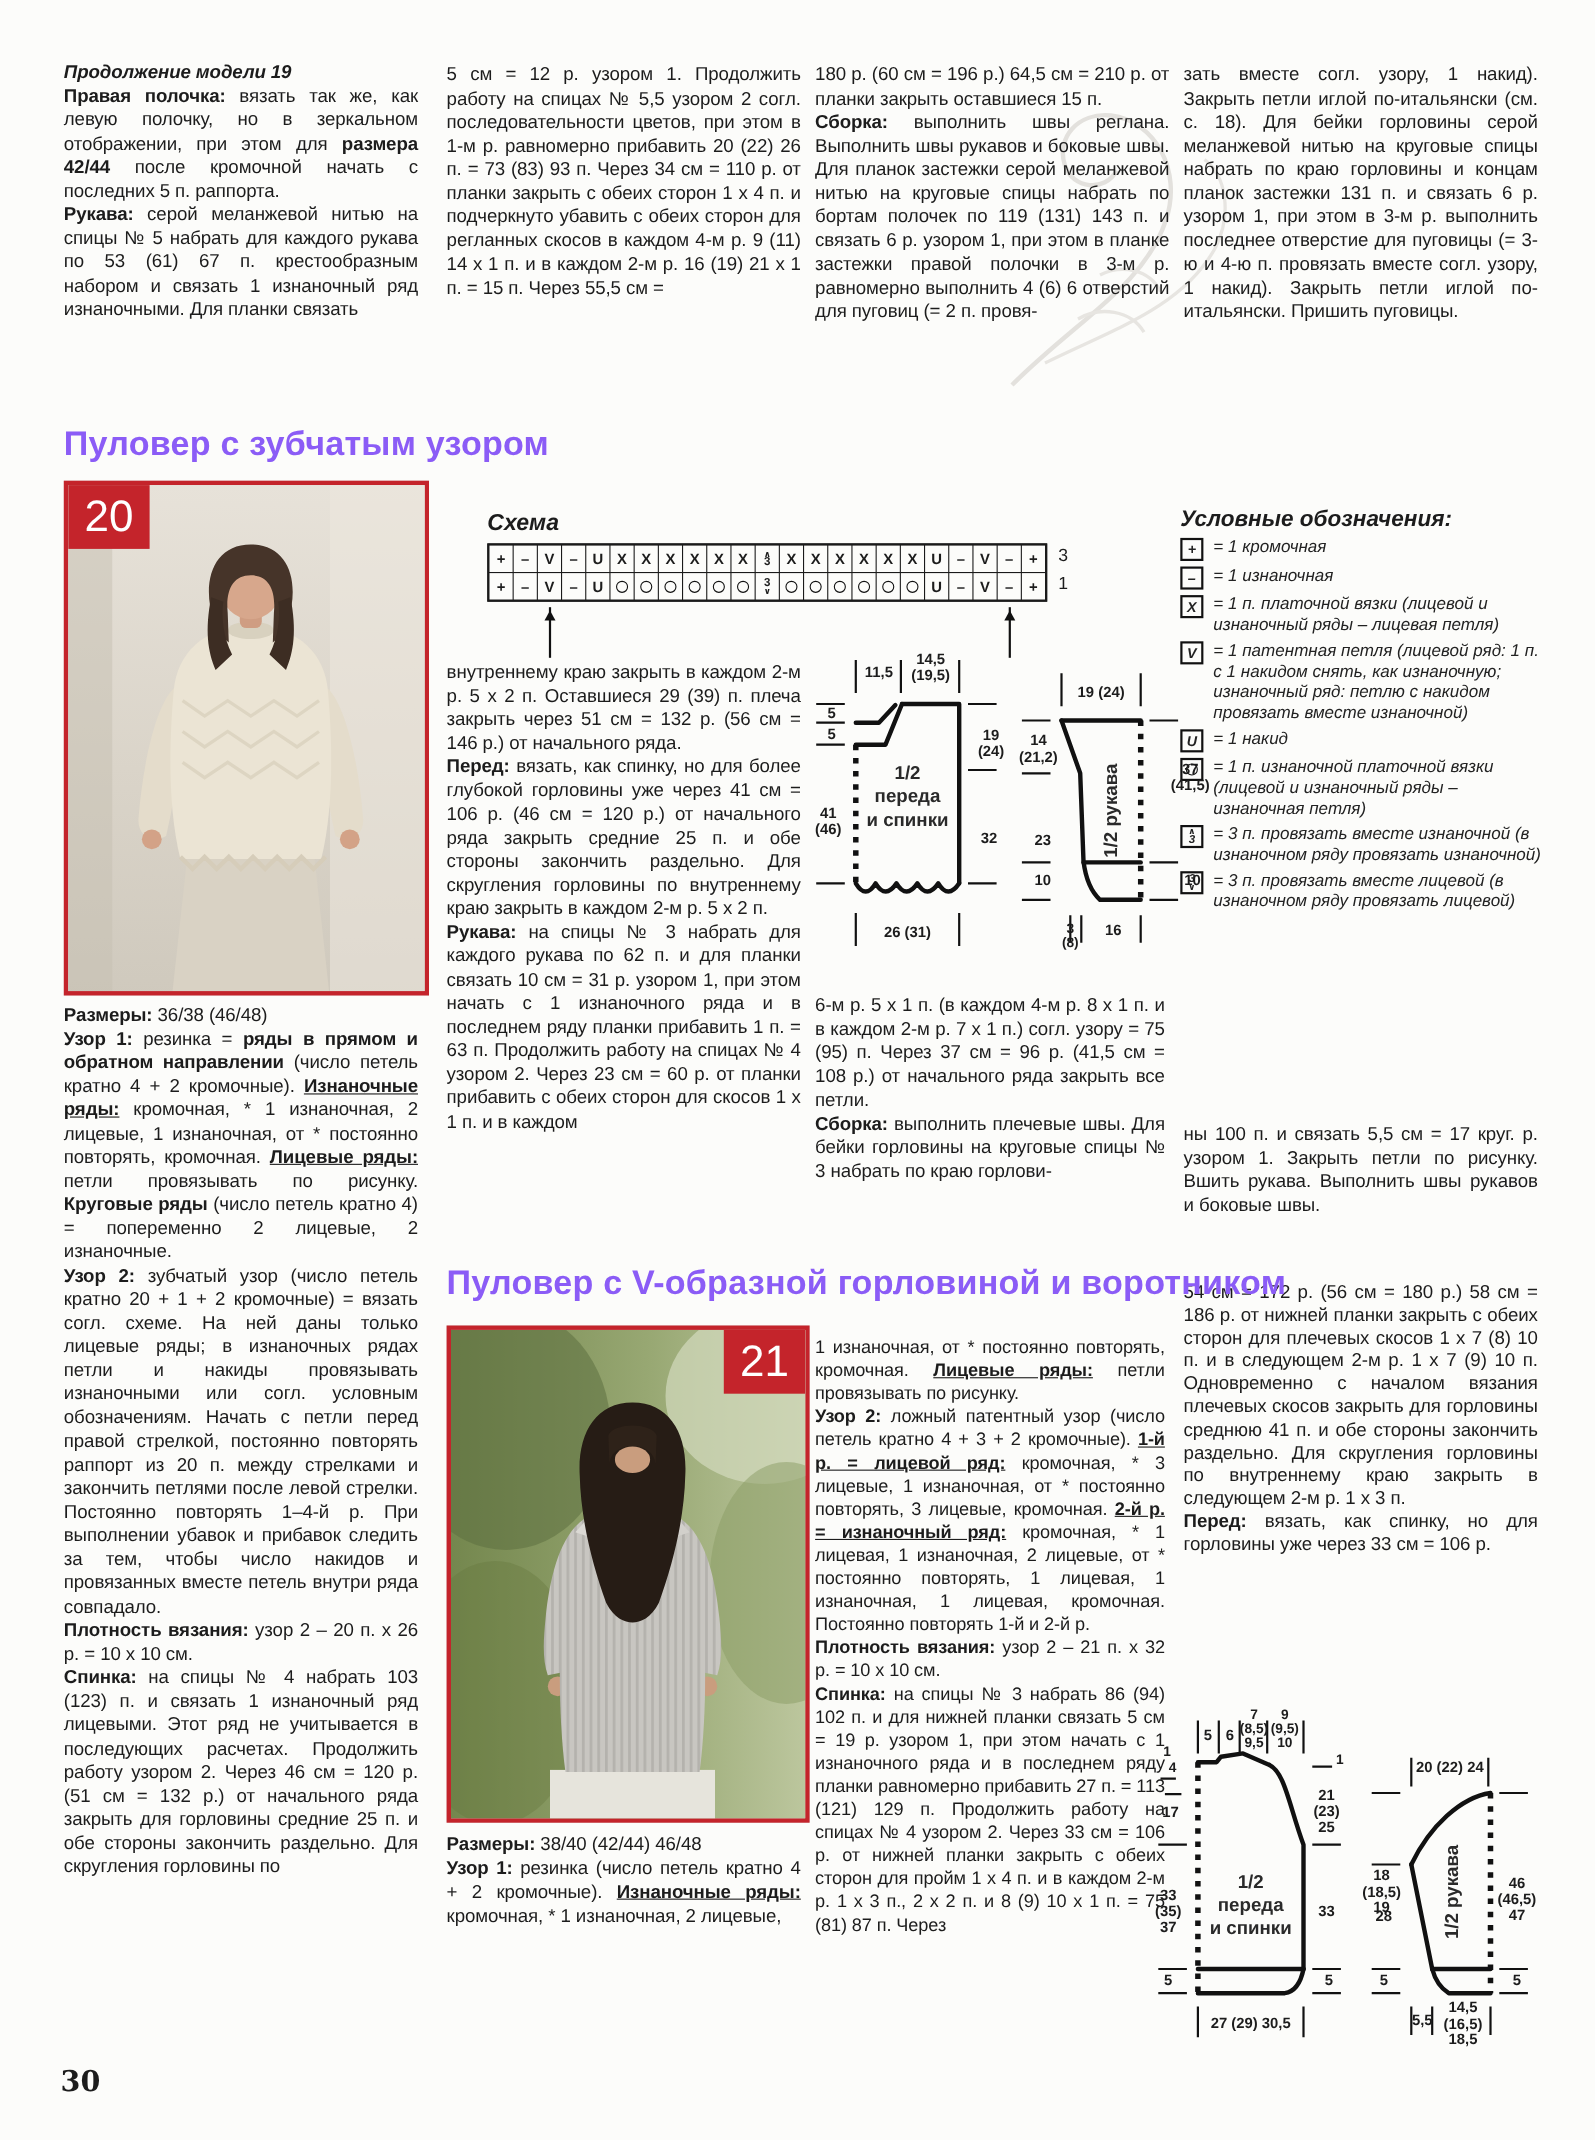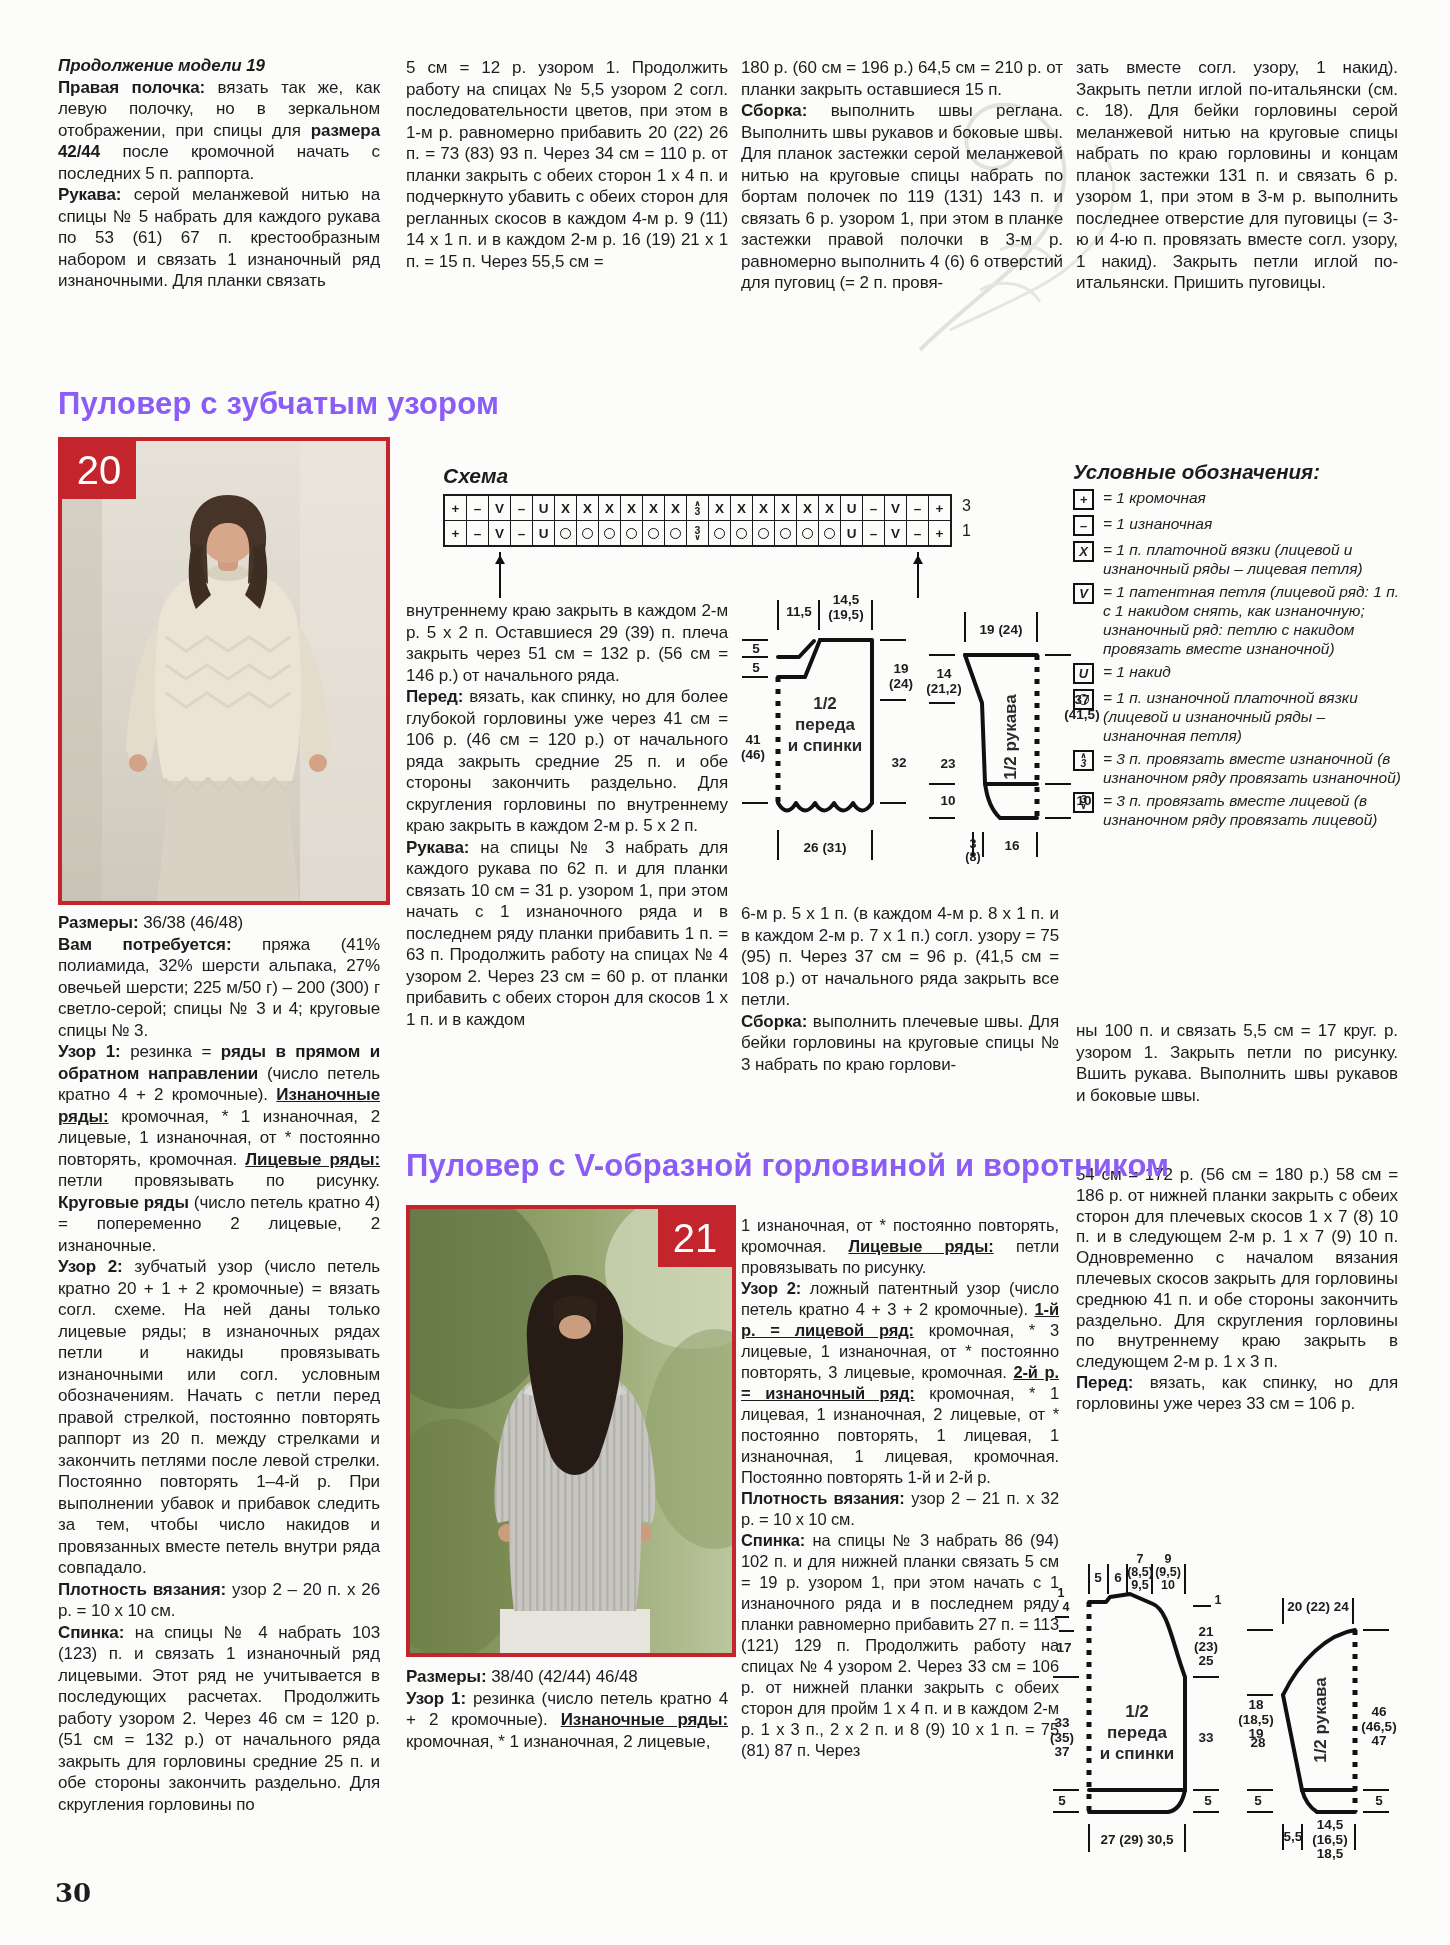--- a/index.html
+++ b/index.html
@@ -50,21 +50,21 @@
 <body>
 
 <svg class="watermark" style="left:860px;top:50px" width="300" height="320" viewBox="0 0 300 320">
   <path d="M60,300 C120,240 180,210 200,150 C215,105 190,60 150,55 C120,52 100,75 108,100 C115,122 145,125 155,105" fill="none" stroke="#e3e1dd" stroke-width="4"></path>
   <path d="M90,280 C150,250 215,230 245,175 C260,145 255,110 235,95" fill="none" stroke="#e7e5e1" stroke-width="3"></path>
   <path d="M140,200 C160,190 185,195 195,215 M120,240 C140,228 168,232 180,252" fill="none" stroke="#e7e5e1" stroke-width="3"></path>
 </svg>
 
 <div class="col" style="left:58px;top:55px">
     <p class="para"><span class="bi">Продолжение модели 19</span></p>
-    <p class="para"><span class="b">Правая полочка:</span><span> вязать так же, как левую полочку, но в зеркальном отображении, при спицы для </span><span class="b">размера 42/44</span><span> после кромочной начать с последних 5 п. раппорта.</span></p>
+    <p class="para"><span class="b">Правая полочка:</span><span> вязать так же, как левую полочку, но в зеркальном отображении, при этом для </span><span class="b">размера 42/44</span><span> после кромочной начать с последних 5 п. раппорта.</span></p>
     <p class="para"><span class="b">Рукава:</span><span> серой меланжевой нитью на спицы № 5 набрать для каждого рукава по 53 (61) 67 п. крестообразным набором и связать 1 изнаночный ряд изнаночными. Для планки связать</span></p>
   </div>
 <div class="col" style="left:406px;top:57px">
     <p class="para"><span>5 см = 12 р. узором 1. Продолжить работу на спицах № 5,5 узором 2 согл. последовательности цветов, при этом в 1-м р. равномерно прибавить 20 (22) 26 п. = 73 (83) 93 п. Через 34 см = 110 р. от планки закрыть с обеих сторон 1 х 4 п. и подчеркнуто убавить с обеих сторон для регланных скосов в каждом 4-м р. 9 (11) 14 х 1 п. и в каждом 2-м р. 16 (19) 21 х 1 п. = 15 п. Через 55,5 см =</span></p>
   </div>
 <div class="col" style="left:741px;top:57px">
     <p class="para"><span>180 р. (60 см = 196 р.) 64,5 см = 210 р. от планки закрыть оставшиеся 15 п.</span></p>
     <p class="para"><span class="b">Сборка:</span><span> выполнить швы реглана. Выполнить швы рукавов и боковые швы. Для планок застежки серой меланжевой нитью на круговые спицы набрать по бортам полочек по 119 (131) 143 п. и связать 6 р. узором 1, при этом в планке застежки правой полочки в 3-м р. равномерно выполнить 4 (6) 6 отверстий для пуговиц (= 2 п. провя-</span></p>
   </div>
 <div class="col" style="left:1076px;top:57px">
@@ -238,21 +238,20 @@
             <span class="hat">∨</span>
           </span>
         </span>
         <span class="legend-text">= 3 п. провязать вместе лицевой (в изнаночном ряду провязать лицевой)</span>
       </div>
     </div>
 </div>
 
 <div class="col" style="left:58px;top:912px">
     <p class="para"><span class="b">Размеры:</span><span> 36/38 (46/48)</span></p>
-    <p class="para"><span class="b">Вам потребуется:</span><span> пряжа (41% полиамида, 32% шерсти альпака, 27% овечьей шерсти; 225 м/50 г) – 200 (300) г светло-серой; спицы № 3 и 4; круговые спицы № 3.</span></p>
     <p class="para"><span class="b">Узор 1:</span><span> резинка = </span><span class="b">ряды в прямом и обратном направлении</span><span> (число петель кратно 4 + 2 кромочные). </span><span class="u">Изнаночные ряды:</span><span> кромочная, * 1 изнаночная, 2 лицевые, 1 изнаночная, от * постоянно повторять, кромочная. </span><span class="u">Лицевые ряды:</span><span> петли провязывать по рисунку. </span><span class="b">Круговые ряды</span><span> (число петель кратно 4) = попеременно 2 лицевые, 2 изнаночные.</span></p>
     <p class="para"><span class="b">Узор 2:</span><span> зубчатый узор (число петель кратно 20 + 1 + 2 кромочные) = вязать согл. схеме. На ней даны только лицевые ряды; в изнаночных рядах петли и накиды провязывать изнаночными или согл. условным обозначениям. Начать с петли перед правой стрелкой, постоянно повторять раппорт из 20 п. между стрелками и закончить петлями после левой стрелки. Постоянно повторять 1–4-й р. При выполнении убавок и прибавок следить за тем, чтобы число накидов и провязанных вместе петель внутри ряда совпадало.</span></p>
     <p class="para"><span class="b">Плотность вязания:</span><span> узор 2 – 20 п. х 26 р. = 10 х 10 см.</span></p>
     <p class="para"><span class="b">Спинка:</span><span> на спицы № 4 набрать 103 (123) п. и связать 1 изнаночный ряд лицевыми. Этот ряд не учитывается в последующих расчетах. Продолжить работу узором 2. Через 46 см = 120 р. (51 см = 132 р.) от начального ряда закрыть для горловины средние 25 п. и обе стороны закончить раздельно. Для скругления горловины по</span></p>
   </div>
 <div class="col" style="left:406px;top:600px">
     <p class="para"><span>внутреннему краю закрыть в каждом 2-м р. 5 х 2 п. Оставшиеся 29 (39) п. плеча закрыть через 51 см = 132 р. (56 см = 146 р.) от начального ряда.</span></p>
     <p class="para"><span class="b">Перед:</span><span> вязать, как спинку, но для более глубокой горловины уже через 41 см = 106 р. (46 см = 120 р.) от начального ряда закрыть средние 25 п. и обе стороны закончить раздельно. Для скругления горловины по внутреннему краю закрыть в каждом 2-м р. 5 х 2 п.</span></p>
     <p class="para"><span class="b">Рукава:</span><span> на спицы № 3 набрать для каждого рукава по 62 п. и для планки связать 10 см = 31 р. узором 1, при этом начать с 1 изнаночного ряда и в последнем ряду планки прибавить 1 п. = 63 п. Продолжить работу на спицах № 4 узором 2. Через 23 см = 60 р. от планки прибавить с обеих сторон для скосов 1 х 1 п. и в каждом</span></p>
   </div>

